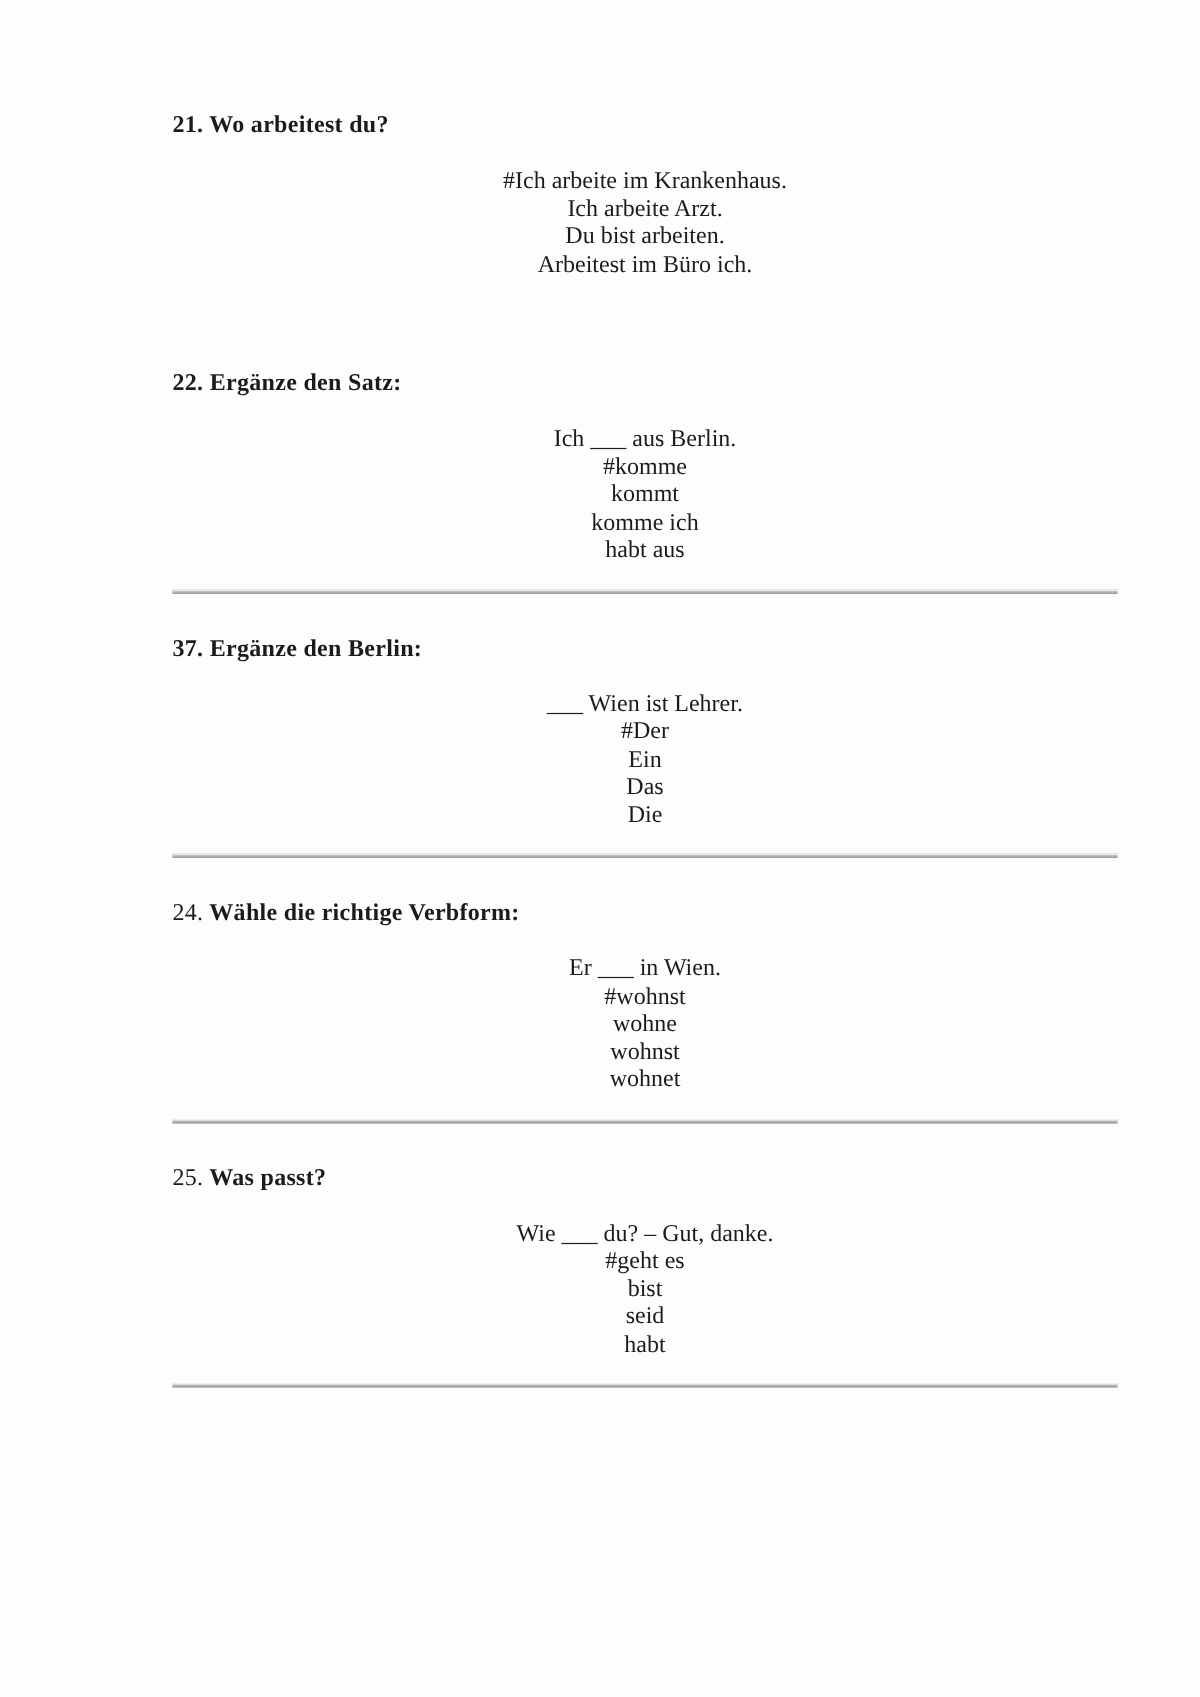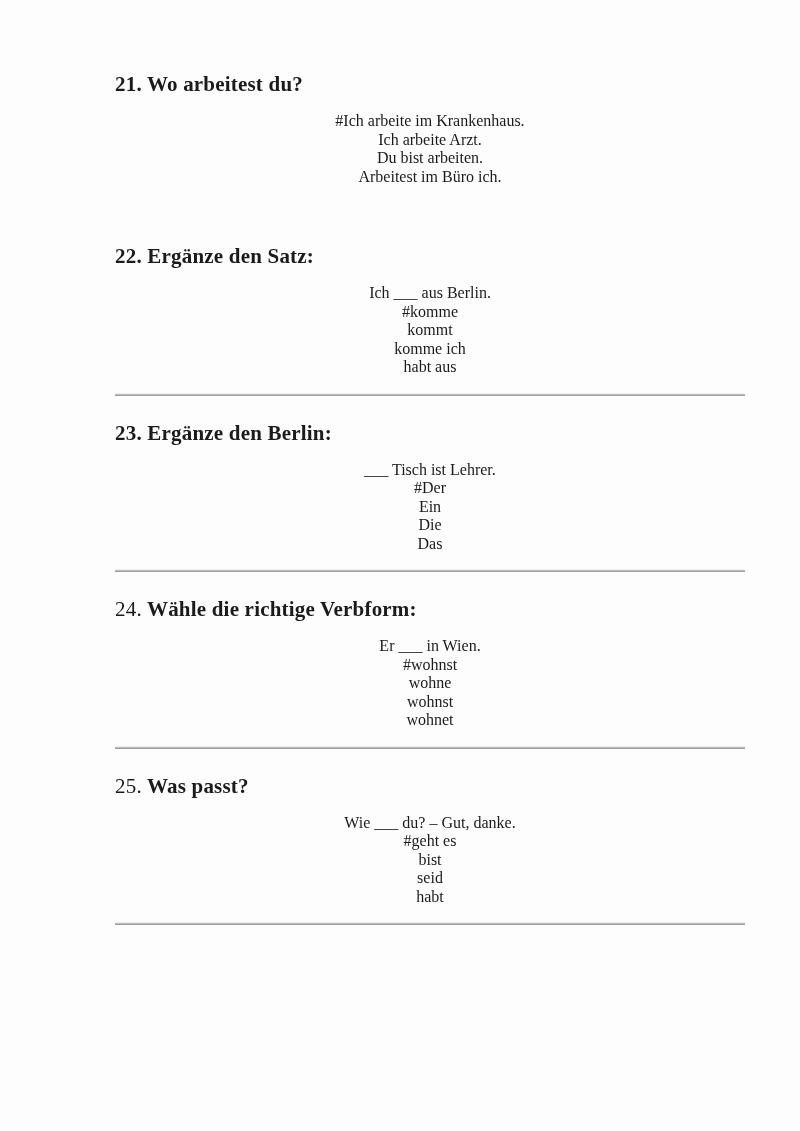--- a/index.html
+++ b/index.html
@@ -15,21 +15,21 @@
     font-family: "Liberation Serif", "DejaVu Serif", serif;
     color: #1b1b1b;
   }
   .doc {
     padding: 74px 55px 0 115px;
     width: 800px;
   }
   .question { margin: 0; }
   .question.spaced { margin-bottom: 60px; }
   .q-heading {
-    font-size: 21px;
+    font-size: 16px;
     line-height: 20px;
     font-weight: bold;
     margin: 0 0 18px 0;
     letter-spacing: 0.2px;
   }
   .q-heading .q-num.plain { font-weight: normal; }
   .q-body { margin: 0; }
   .q-line {
     font-size: 16px;
     line-height: 18.5px;
@@ -72,29 +72,29 @@
           <div class="q-line">Ich ___ aus Berlin.</div>
           <div class="q-line">#komme</div>
           <div class="q-line">kommt</div>
           <div class="q-line">komme ich</div>
           <div class="q-line">habt aus</div>
         </div>
   </section>
 <hr class="q-divider">
   <section class="question">
     <h3 class="q-heading">
-      <span class="q-num">23.</span>
+      <span class="q-num">37.</span>
       <span class="q-title">Ergänze den Berlin:</span>
     </h3>
     <div class="q-body">
-          <div class="q-line">___ Tisch ist Lehrer.</div>
+          <div class="q-line">___ Wien ist Lehrer.</div>
           <div class="q-line">#Der</div>
           <div class="q-line">Ein</div>
+          <div class="q-line">Das</div>
           <div class="q-line">Die</div>
-          <div class="q-line">Das</div>
         </div>
   </section>
 <hr class="q-divider">
   <section class="question">
     <h3 class="q-heading">
       <span class="q-num plain">24.</span>
       <span class="q-title">Wähle die richtige Verbform:</span>
     </h3>
     <div class="q-body">
           <div class="q-line">Er ___ in Wien.</div>

